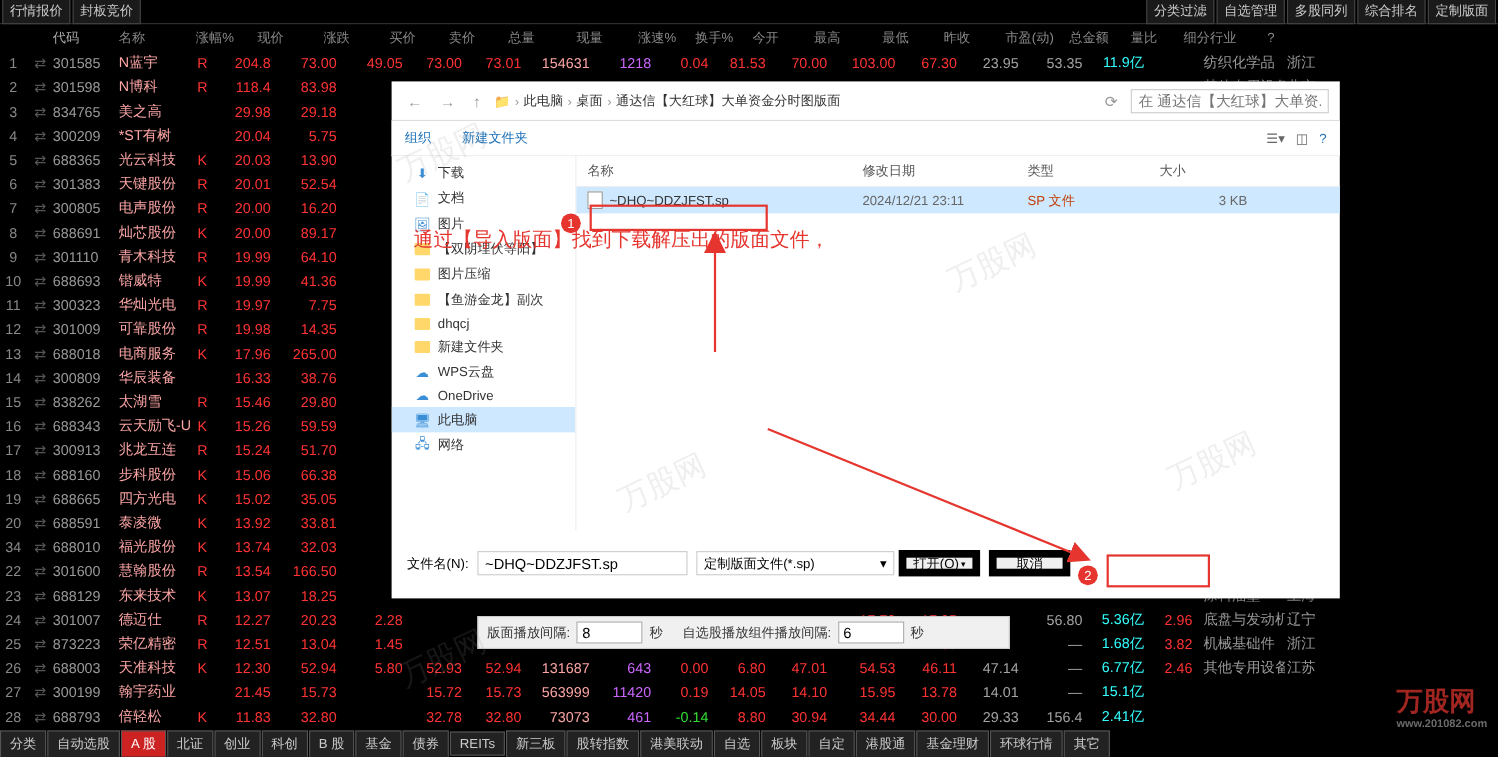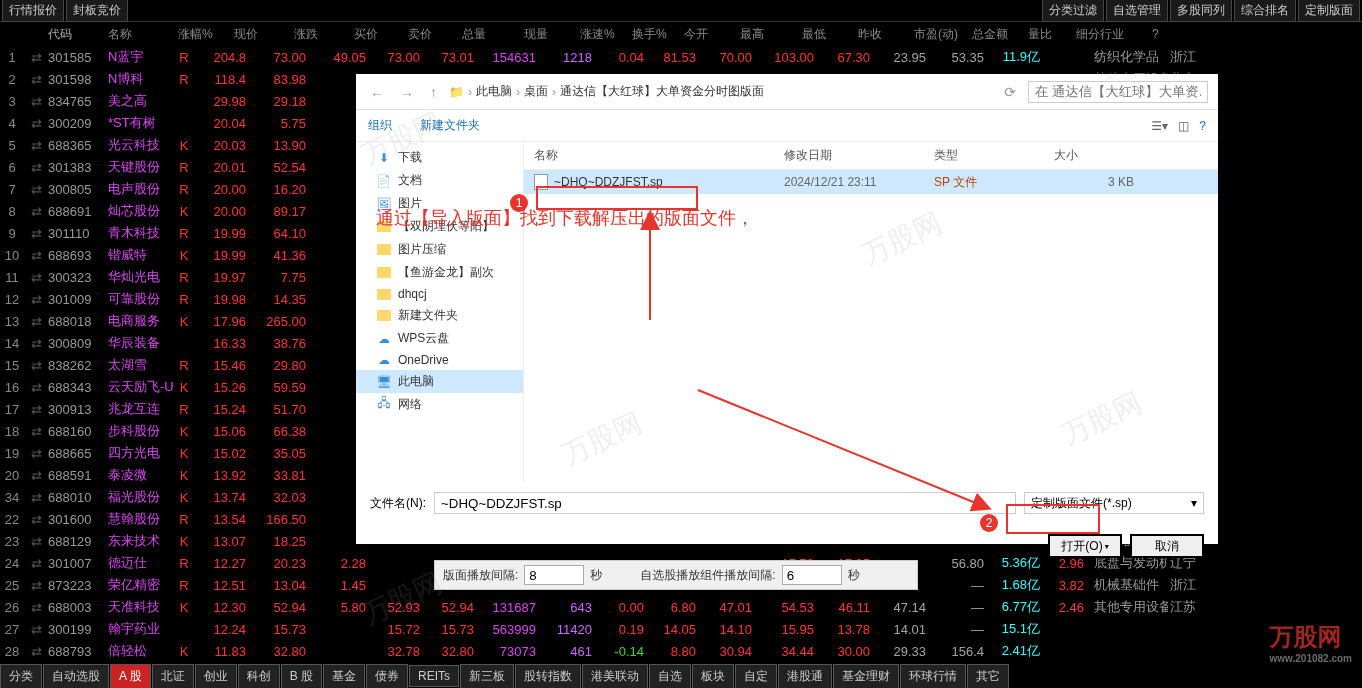--- a/index.html
+++ b/index.html
@@ -30,21 +30,21 @@
 .c-high{width:62px}
 .c-low{width:56px}
 .c-close{width:56px}
 .c-pe{width:58px}
 .c-amt{width:56px}
 .c-qr{width:44px}
 .c-ind{width:78px;text-align:left!important;padding-left:4px}
 .c-area{width:44px;text-align:left!important;padding-left:2px}
 .red{color:#ff3333}
 .green{color:#33dd33}
-.yellow{color:#d946ef}
+.yellow{color:#fca5a5}
 .cyan{color:#33ffff}
 .purple{color:#cc66ff}
 .gray{color:#999}
 .white{color:#a3a3a3}
 .dark{color:#555}
 .bottom-bar{position:absolute;bottom:0;left:0;right:0;height:24px;display:flex;align-items:center;background:#000;font-size:12px}
 .btab{padding:3px 8px;background:#222;border:1px solid #555;color:#ccc;margin-right:1px;font-size:12px;position:relative}
 .btab.active{background:#cc2222;color:#fff}
 
 
@@ -75,25 +75,25 @@
 .file-row{display:flex;height:24px;align-items:center;color:#333}
 .file-row.sel{background:#cde8ff}
 .fr-name{width:260px;padding-left:10px;display:flex;align-items:center;gap:6px}
 .fr-date{width:150px;color:#666}
 .fr-type{width:120px;color:#c2410c}
 .fr-size{width:80px;color:#666;text-align:right}
 .file-icon{width:14px;height:16px;border:1px solid #999;background:#fff}
 .annotation{position:absolute;color:#e5352e;font-size:18px;pointer-events:none}
 .circle-num{width:18px;height:18px;border-radius:50%;background:#e5352e;color:#fff;display:inline-flex;align-items:center;justify-content:center;font-size:12px}
 .red-box{position:absolute;border:2px solid #e5352e}
-.dlg-footer{height:60px;padding:10px 14px;display:flex;flex-direction:column;gap:20px}
+.dlg-footer{height:60px;padding:10px 14px;display:flex;flex-direction:row;gap:4px}
 .footer-row{display:flex;align-items:center;gap:8px;justify-content:flex-end}
 .file-input{flex:1;height:22px;border:1px solid #ccc;padding:2px 6px}
 .filter-sel{width:180px;height:22px;border:1px solid #ccc;padding:2px 6px;display:flex;align-items:center;justify-content:space-between}
-.btn{width:74px;height:24px;border:2px solid #000000;background:#efefef;display:flex;align-items:center;justify-content:center}
+.btn{width:74px;height:24px;border:7px solid #000000;background:#efefef;display:flex;align-items:center;justify-content:center}
 
 
 .interval-bar{position:absolute;top:560px;left:434px;width:484px;height:30px;background:#f0f0f0;border:1px solid #ccc;display:flex;align-items:center;padding:0 8px;gap:6px;color:#333;font-size:12px}
 .interval-input{width:60px;height:20px;border:1px solid #aaa;background:#fff;padding:2px 4px}
 
 .watermark{position:absolute;color:rgba(150,150,150,0.15);font-size:28px;transform:rotate(-25deg);pointer-events:none}
 .svg-arrow{position:absolute;pointer-events:none}
 .logo-corner{position:absolute;bottom:24px;right:10px;color:#e5352e;font-size:24px;opacity:0.7;font-weight:bold}
 </style>
 </head>
@@ -788,21 +788,21 @@
     <div class="c-qr red">2.46</div>
     <div class="c-ind gray">其他专用设备</div>
     <div class="c-area gray">江苏</div>
       </div>
       <div class="row">
     <div class="c-idx">27</div>
     <div class="c-arrow dark">⇄</div>
     <div class="c-code gray">300199</div>
     <div class="c-name yellow">翰宇药业</div>
     <div class="c-flag gray"></div>
-    <div class="c-chg red">12.24</div>
+    <div class="c-chg red">21.45</div>
     <div class="c-price red">15.73</div>
     <div class="c-diff red"></div>
     <div class="c-bid red">15.72</div>
     <div class="c-ask red">15.73</div>
     <div class="c-vol yellow">563999</div>
     <div class="c-curvol purple">11420</div>
     <div class="c-speed red">0.19</div>
     <div class="c-turn red">14.05</div>
     <div class="c-open red">14.10</div>
     <div class="c-high red">15.95</div>
@@ -839,21 +839,21 @@
     <div class="c-ind gray"></div>
     <div class="c-area gray"></div>
       </div>
     </div>
 </div>
 
 <div class="interval-bar">
   <span>版面播放间隔:</span>
   <input class="interval-input" value="8" style="">
   <span>秒</span>
-  <span style="margin-left:32px">自选股播放组件播放间隔:</span>
+  <span style="margin-left:12px">自选股播放组件播放间隔:</span>
   <input class="interval-input" value="6" style="">
   <span>秒</span>
 </div>
 
 <div class="dialog">
   <div class="dlg-nav">
     <span class="nav-arrow">←</span>
     <span class="nav-arrow">→</span>
     <span class="nav-arrow">↑</span>
     <div class="nav-path">

